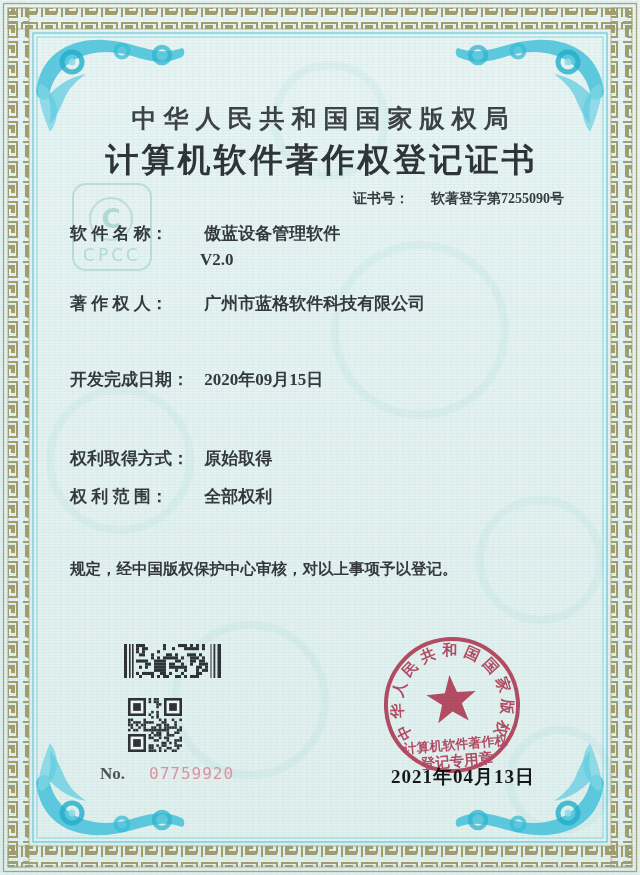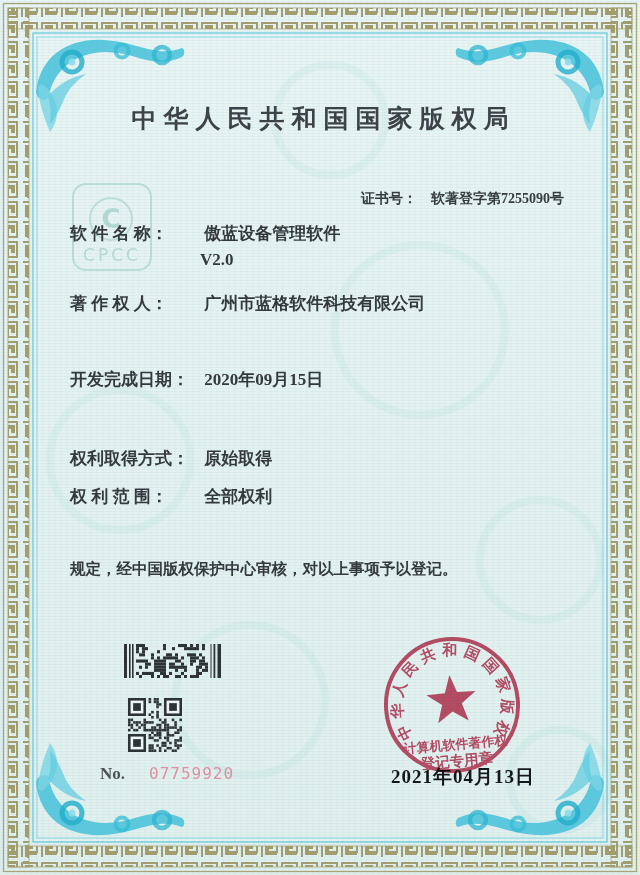--- a/index.html
+++ b/index.html
@@ -12,21 +12,21 @@
       linear-gradient(#e9f4f3,#e1efed);
     color:#343a40;
   }
   .deco{position:absolute;left:0;top:0;z-index:0;}
   .abs{position:absolute;z-index:2;}
   .authority{left:0;top:102px;width:640px;text-align:center;font-size:25px;font-weight:bold;
     letter-spacing:7px;color:#3c4248;text-indent:7px;}
   .cert-title{left:0;top:138px;width:640px;text-align:center;font-size:33px;font-weight:bold;
     letter-spacing:3px;color:#2e3439;text-indent:3px;}
   .cert-no{right:76px;top:190px;font-size:14px;font-weight:bold;color:#353b41;}
-  .cert-no .lbl{margin-right:14px;}
+  .cert-no .lbl{margin-right:22px;}
   .frow{left:70px;width:520px;font-size:17px;font-weight:bold;color:#34393f;white-space:nowrap;}
   .flabel{display:inline-block;width:128px;}
   .fvalue{margin-left:2px;}
   .fvalue2{left:200px;font-size:17px;font-weight:bold;color:#34393f;}
   .statement{left:70px;top:551px;width:504px;font-size:15.5px;font-weight:600;
     color:#34393f;line-height:36px;}
   .statement .l1{text-indent:2em;}
   .serial{left:100px;top:764px;font-size:17px;color:#4c5258;font-weight:bold;}
   .serial .num{color:#dc91a0;font-family:"DejaVu Sans Mono",monospace;font-size:16px;
     letter-spacing:1px;margin-left:24px;font-weight:normal;}
@@ -90,20 +90,21 @@
     <use href="#flourish" transform="translate(34,841) scale(1,-1)"></use>
     <use href="#flourish" transform="translate(606,841) scale(-1,-1)"></use>
   </svg>
 
   <div class="wm">
     <div class="c-ring">C</div>
     <div class="wm-label">CPCC</div>
   </div>
 
   <div class="abs authority">中华人民共和国国家版权局</div>
+  <div class="abs cert-title">计算机软件著作权登记证书</div>
   <div class="abs cert-no">
     <span class="lbl">证书号：</span><span>软著登字第7255090号</span>
   </div>
 
   <div class="abs frow" style="top:222px">
     <span class="flabel">软 件 名 称：</span>
     <span class="fvalue">傲蓝设备管理软件</span>
   </div>
   <div class="abs fvalue2" style="top:250px">V2.0</div>
 

